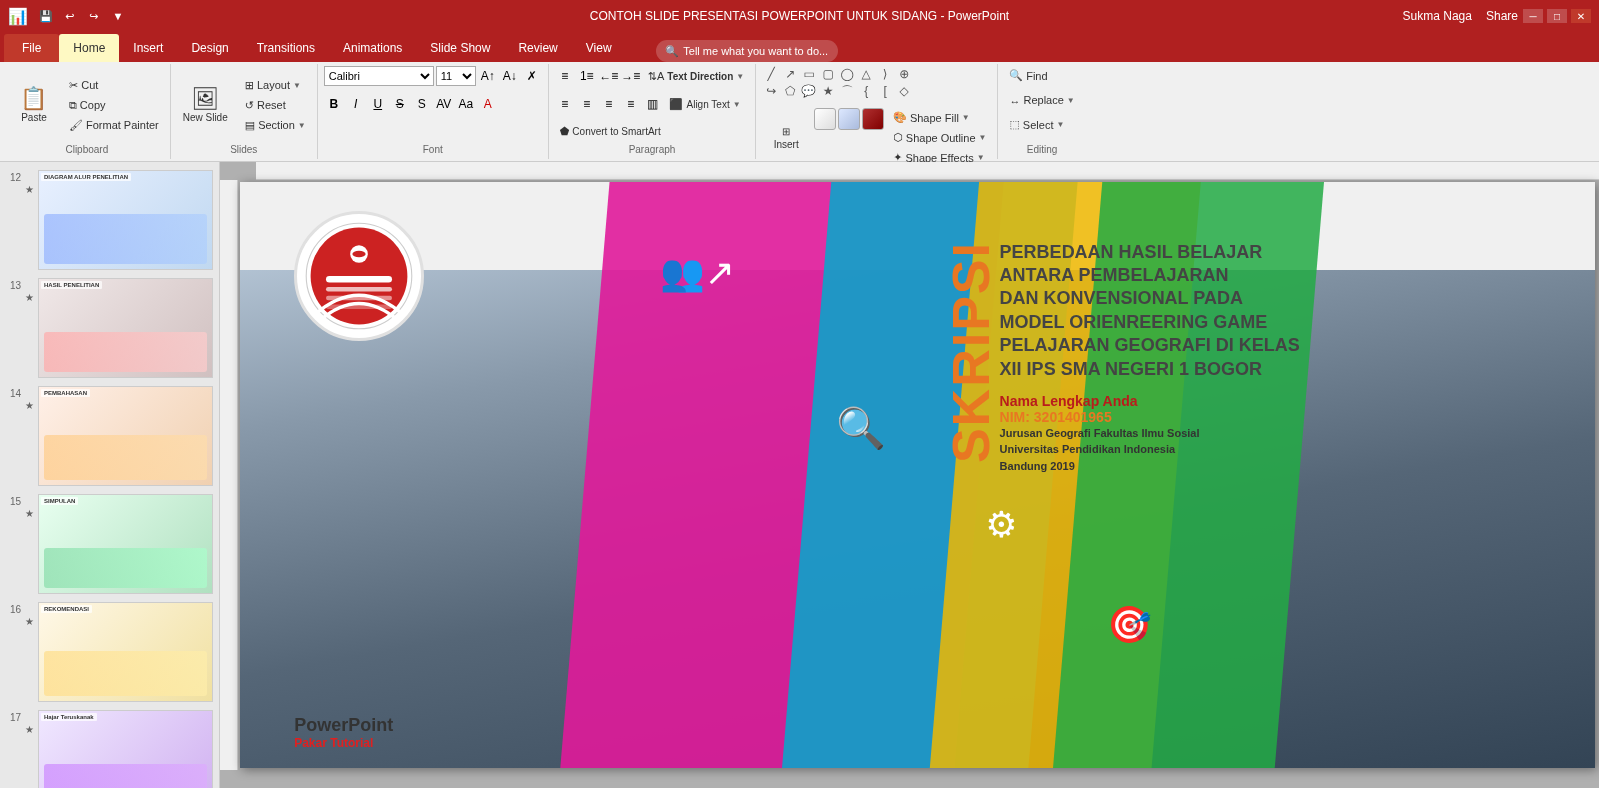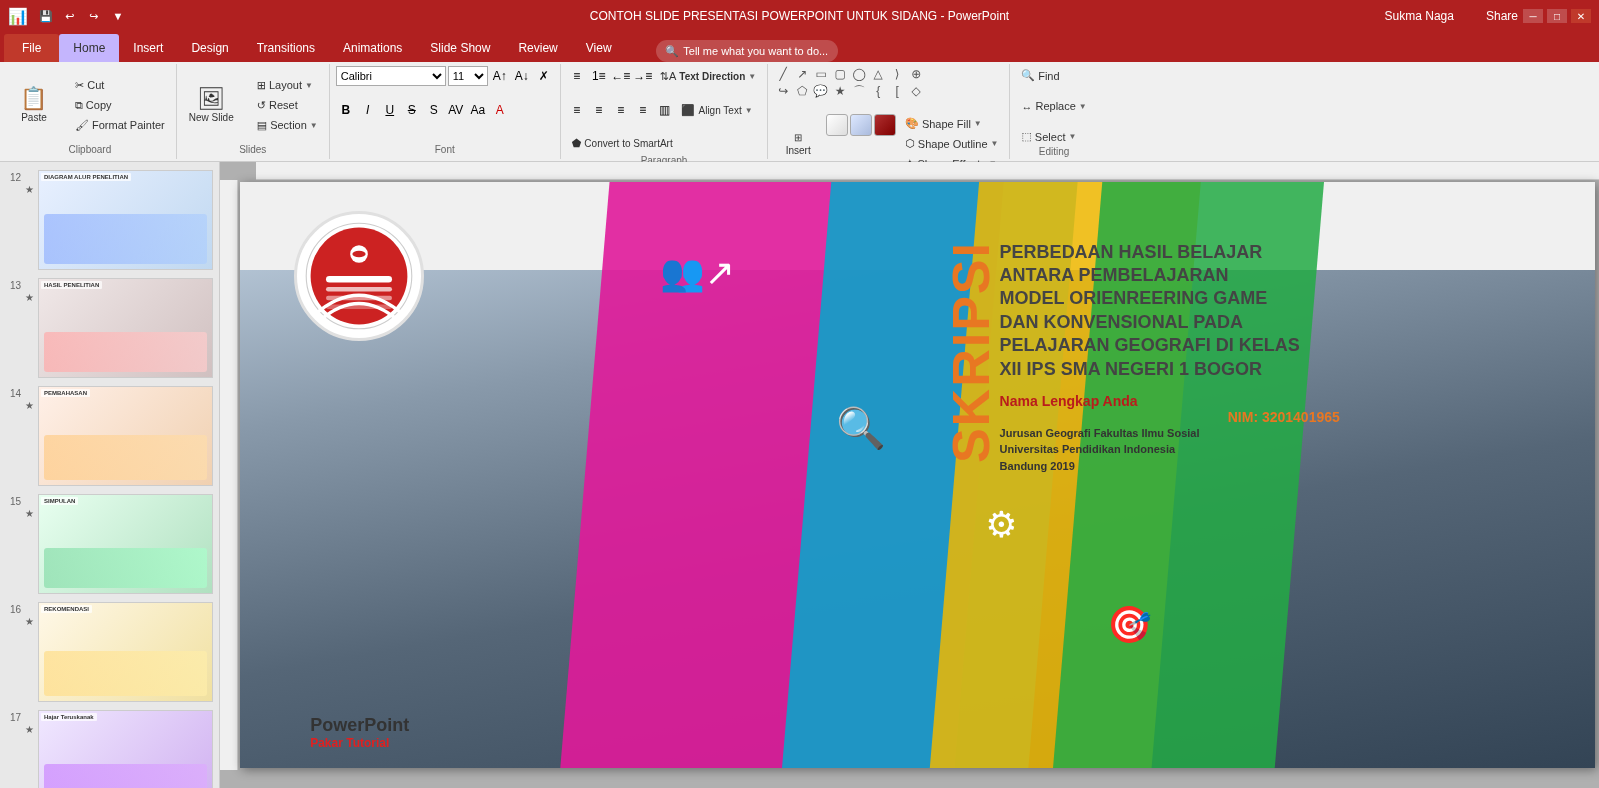--- a/index.html
+++ b/index.html
@@ -32,21 +32,21 @@
     .ribbon-tab {
       height: 28px;
       padding: 0 14px;
       font-size: 12px;
       color: white;
       display: flex;
       align-items: center;
       cursor: pointer;
       border-radius: 3px 3px 0 0;
     }
-    .ribbon-tab.active { background: #c4b5fd; color: #333; }
+    .ribbon-tab.active { background: #fef9c3; color: #333; }
     .ribbon-tab.file { background: #c0392b; padding: 0 18px; }
     #tell-me {
       margin-left: 30px;
       display: flex;
       align-items: center;
       height: 22px;
       background: rgba(255,255,255,0.2);
       border-radius: 11px;
       padding: 0 10px;
       font-size: 11px;
@@ -76,21 +76,21 @@
     .group-label {
       font-size: 10px;
       color: #666;
       margin-top: auto;
       padding-bottom: 2px;
     }
     .group-content {
       display: flex;
       align-items: center;
       flex: 1;
-      gap: 12px;
+      gap: 6px;
     }
     .ribbon-btn {
       display: flex;
       flex-direction: column;
       align-items: center;
       justify-content: center;
       padding: 3px 5px;
       font-size: 10px;
       cursor: pointer;
       border-radius: 3px;
@@ -254,21 +254,21 @@
       font-weight: 900;
       color: #444;
       line-height: 1.3;
       text-transform: uppercase;
     }
     .author-block {
       margin-top: 12px;
       margin-left: 55px;
     }
     .author-name { font-size: 14px; font-weight: bold; color: #b91c1c; }
-    .author-nim { font-size: 14px; font-weight: bold; color: #e87722; text-align: center; }
+    .author-nim { font-size: 14px; font-weight: bold; color: #e87722; }
     .institution { font-size: 11px; font-weight: bold; color: #333; margin-top: 0; line-height: 1.5; }
 
     
     #slide-panel::-webkit-scrollbar { width: 8px; }
     #slide-panel::-webkit-scrollbar-track { background: #ddd; }
     #slide-panel::-webkit-scrollbar-thumb { background: #aaa; border-radius: 4px; }
 
     
     .prev-12 { background: linear-gradient(135deg, #e8f0ff 0%, #c0d8f0 100%); }
     .prev-13 { background: linear-gradient(135deg, #f0e8e8 0%, #d0c0c0 100%); }
@@ -332,42 +332,41 @@
       z-index: 20;
       overflow: hidden;
     }
 
     
     .bottom-text {
       position: absolute;
       bottom: 3%;
       left: 4%;
       z-index: 20;
-      margin-left: 16px;
     }
     .pp-text { font-size: 18px; font-weight: 900; color: #333; }
     .pp-sub { font-size: 12px; font-weight: bold; color: #e02020; }
 
     
     .dropdown-arrow { font-size: 8px; color: #666; }
   </style>
 </head>
 <body>
 
 <div id="title-bar">
   <div class="title-left">
     <span style="font-size:16px; margin-right:4px;">📊</span>
     <span class="quick-access-btn">💾</span>
     <span class="quick-access-btn">↩</span>
     <span class="quick-access-btn">↪</span>
     <span class="quick-access-btn">▼</span>
   </div>
   <span class="title-text">CONTOH SLIDE PRESENTASI POWERPOINT UNTUK SIDANG - PowerPoint</span>
   <div class="window-controls">
-    <span style="font-size:12px; margin-right:28px;">Sukma Naga</span>
+    <span style="font-size:12px; margin-right:10px;">Sukma Naga</span>
     <span style="font-size:12px; margin-right:1px; cursor:pointer;">Share</span>
     <button class="win-btn">─</button>
     <button class="win-btn">□</button>
     <button class="win-btn" style="background:#c0392b;">✕</button>
   </div>
 </div>
 
 <div id="ribbon-tabs">
   <div class="ribbon-tab file">File</div>
   <div class="ribbon-tab active">Home</div>
@@ -692,22 +691,22 @@
           </svg>
         </div>
 
         <div class="slide-info-panel">
 
           <div style="display:flex; align-items:flex-start;">
             <div class="skripsi-vertical">SKRIPSI</div>
             <div class="main-title-block">
               <div class="main-title">PERBEDAAN HASIL BELAJAR</div>
               <div class="main-title">ANTARA PEMBELAJARAN</div>
+              <div class="main-title">DAN KONVENSIONAL PADA</div>
               <div class="main-title">MODEL ORIENREERING GAME</div>
-              <div class="main-title">DAN KONVENSIONAL PADA</div>
               <div class="main-title">PELAJARAN GEOGRAFI DI KELAS</div>
               <div class="main-title">XII IPS SMA  NEGERI 1 BOGOR</div>
             </div>
           </div>
           <div class="author-block">
             <div class="author-name">Nama Lengkap Anda</div>
             <div class="author-nim">NIM: 3201401965</div>
             <div class="institution">Jurusan Geografi  Fakultas Ilmu Sosial</div>
             <div class="institution">Universitas Pendidikan Indonesia</div>
             <div class="institution">Bandung 2019</div>

